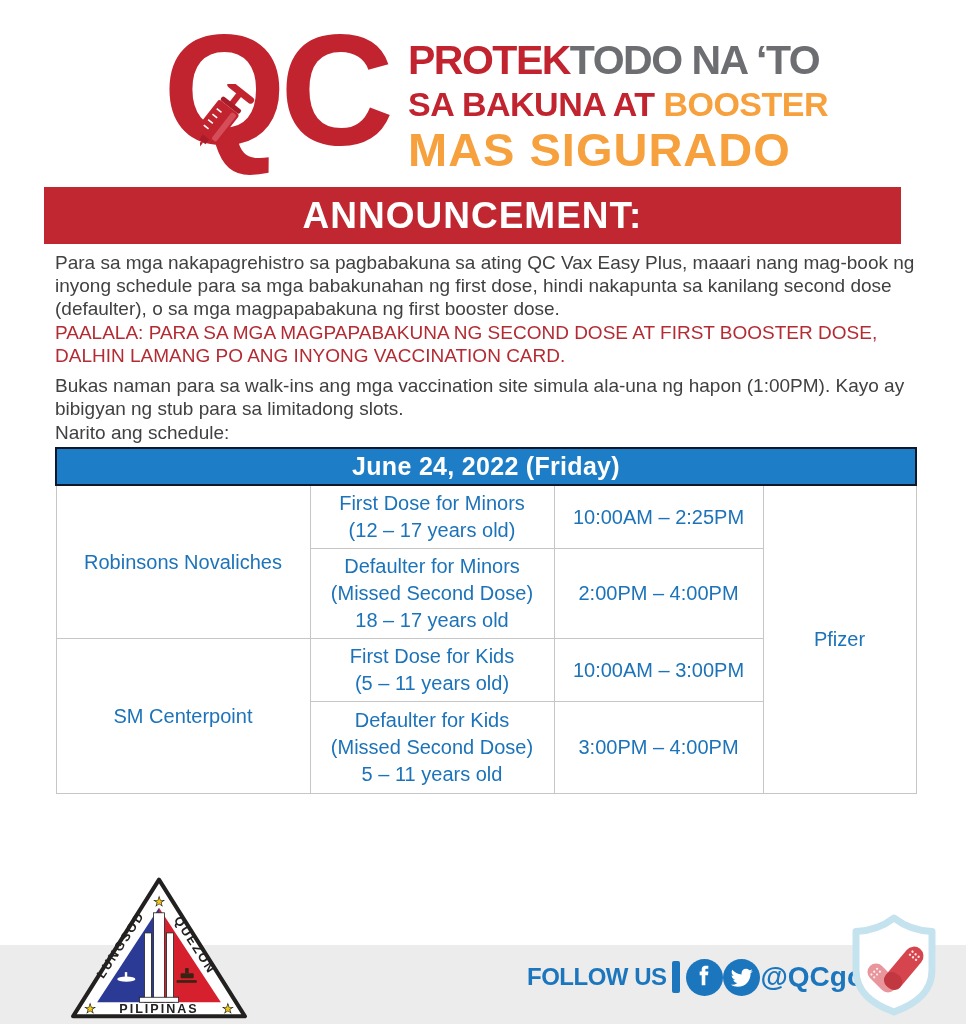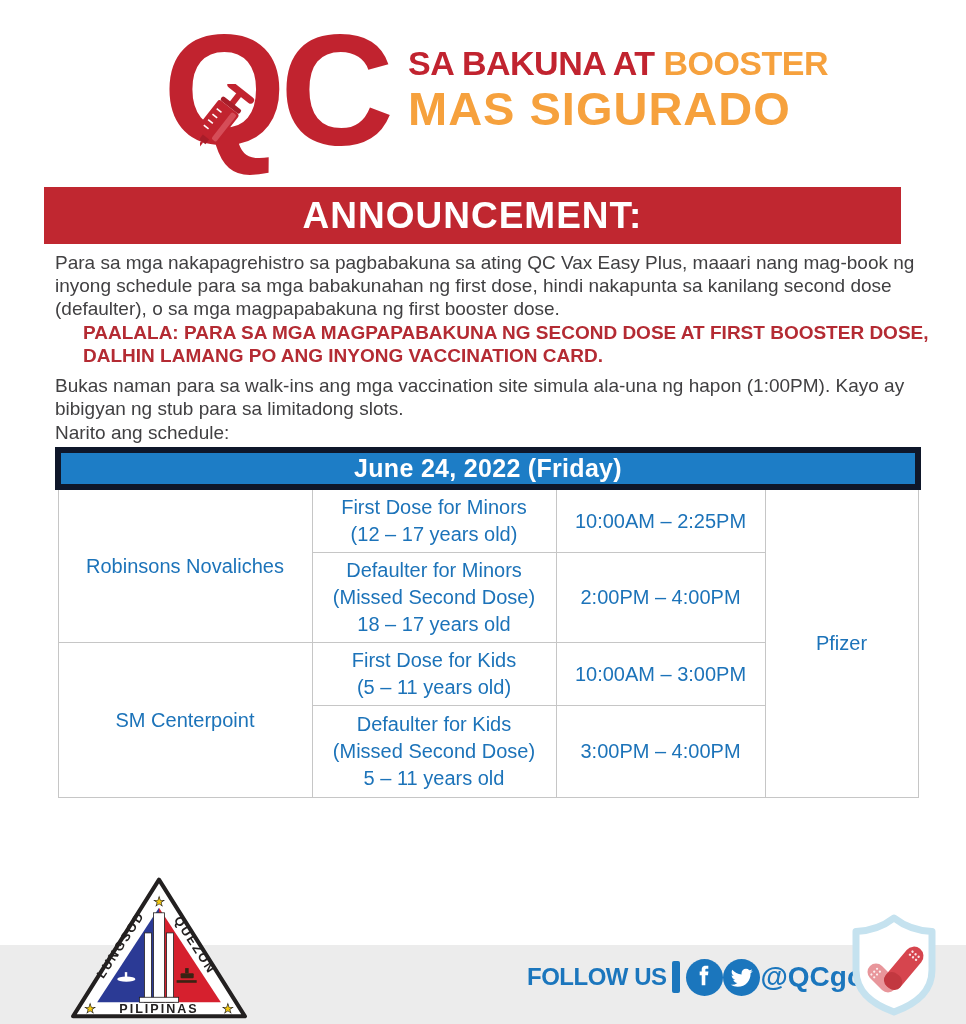--- a/index.html
+++ b/index.html
@@ -24,34 +24,34 @@
   
   .banner {
     position:absolute; left:44px; top:187px; width:857px; height:57px;
     background:#c02730; color:#fff; text-align:center;
     font-size:37px; font-weight:800; line-height:57px; letter-spacing:1px;
   }
 
   
   .copy { position:absolute; left:55px; width:862px; font-size:19px; line-height:23px; color:#414042; }
   .p1       { top:251px; }
-  .reminder { top:321px; color:#b42b33; font-weight:700;margin-left:28px; }
+  .reminder { top:321px; color:#b42b33; font-weight:400; }
   .walkins  { top:374px; }
   .walkins b{ font-weight:400; }
   .narito   { top:421px; }
 
   
   .sched {
     position:absolute; left:55px; top:447px; width:860px;
     border-collapse:collapse; table-layout:fixed;
     color:#1c73b9; text-align:center; font-size:20px;
   }
   .sched th {
     background:#1d7dc6; color:#fff; font-size:25px; font-weight:800;
-    height:37px; border:6px solid #0f172a; letter-spacing:0.3px;
+    height:37px; border:2px solid #0f172a; letter-spacing:0.3px;
   }
   .sched td { border:1px solid #c6c6c6; line-height:27px; padding:4px 6px; }
   .col-loc  { width:254px; }
   .col-type { width:244px; }
   .col-time { width:209px; }
   .col-vax  { width:153px; }
   .r1 td { height:58px; }
   .r2 td { height:86px; }
   .r3 td { height:58px; }
   .r4 td { height:92px; }
@@ -87,20 +87,21 @@
         <line x1="29" y1="42" x2="35" y2="42"></line>
         <line x1="29" y1="49" x2="35" y2="49"></line>
         <line x1="29" y1="56" x2="35" y2="56"></line>
       </g>
       <rect x="34" y="64" width="8" height="6" fill="#a81d29"></rect>
       <line x1="38" y1="70" x2="38" y2="101" stroke="#c1232f" stroke-width="2.2"></line>
     </g>
   </svg>
 
   <div class="tagline">
+    <div class="tag-l1"><span class="c-red">PROTEK</span><span class="c-gray">TODO NA ‘TO</span></div>
     <div class="tag-l2"><span class="c-red">SA BAKUNA AT </span><span class="c-orange">BOOSTER</span></div>
     <div class="tag-l3 c-orange">MAS SIGURADO</div>
   </div>
 
   <div class="banner">ANNOUNCEMENT:</div>
 
   <p class="copy p1">Para sa mga nakapagrehistro sa pagbabakuna sa ating QC Vax Easy Plus, maaari nang mag-book ng inyong schedule para sa mga babakunahan ng first dose, hindi nakapunta sa kanilang second dose (defaulter), o sa mga magpapabakuna ng first booster dose.</p>
 
   <p class="copy reminder">PAALALA: PARA SA MGA MAGPAPABAKUNA NG SECOND DOSE AT FIRST BOOSTER DOSE, DALHIN LAMANG PO ANG INYONG VACCINATION CARD.</p>
 

